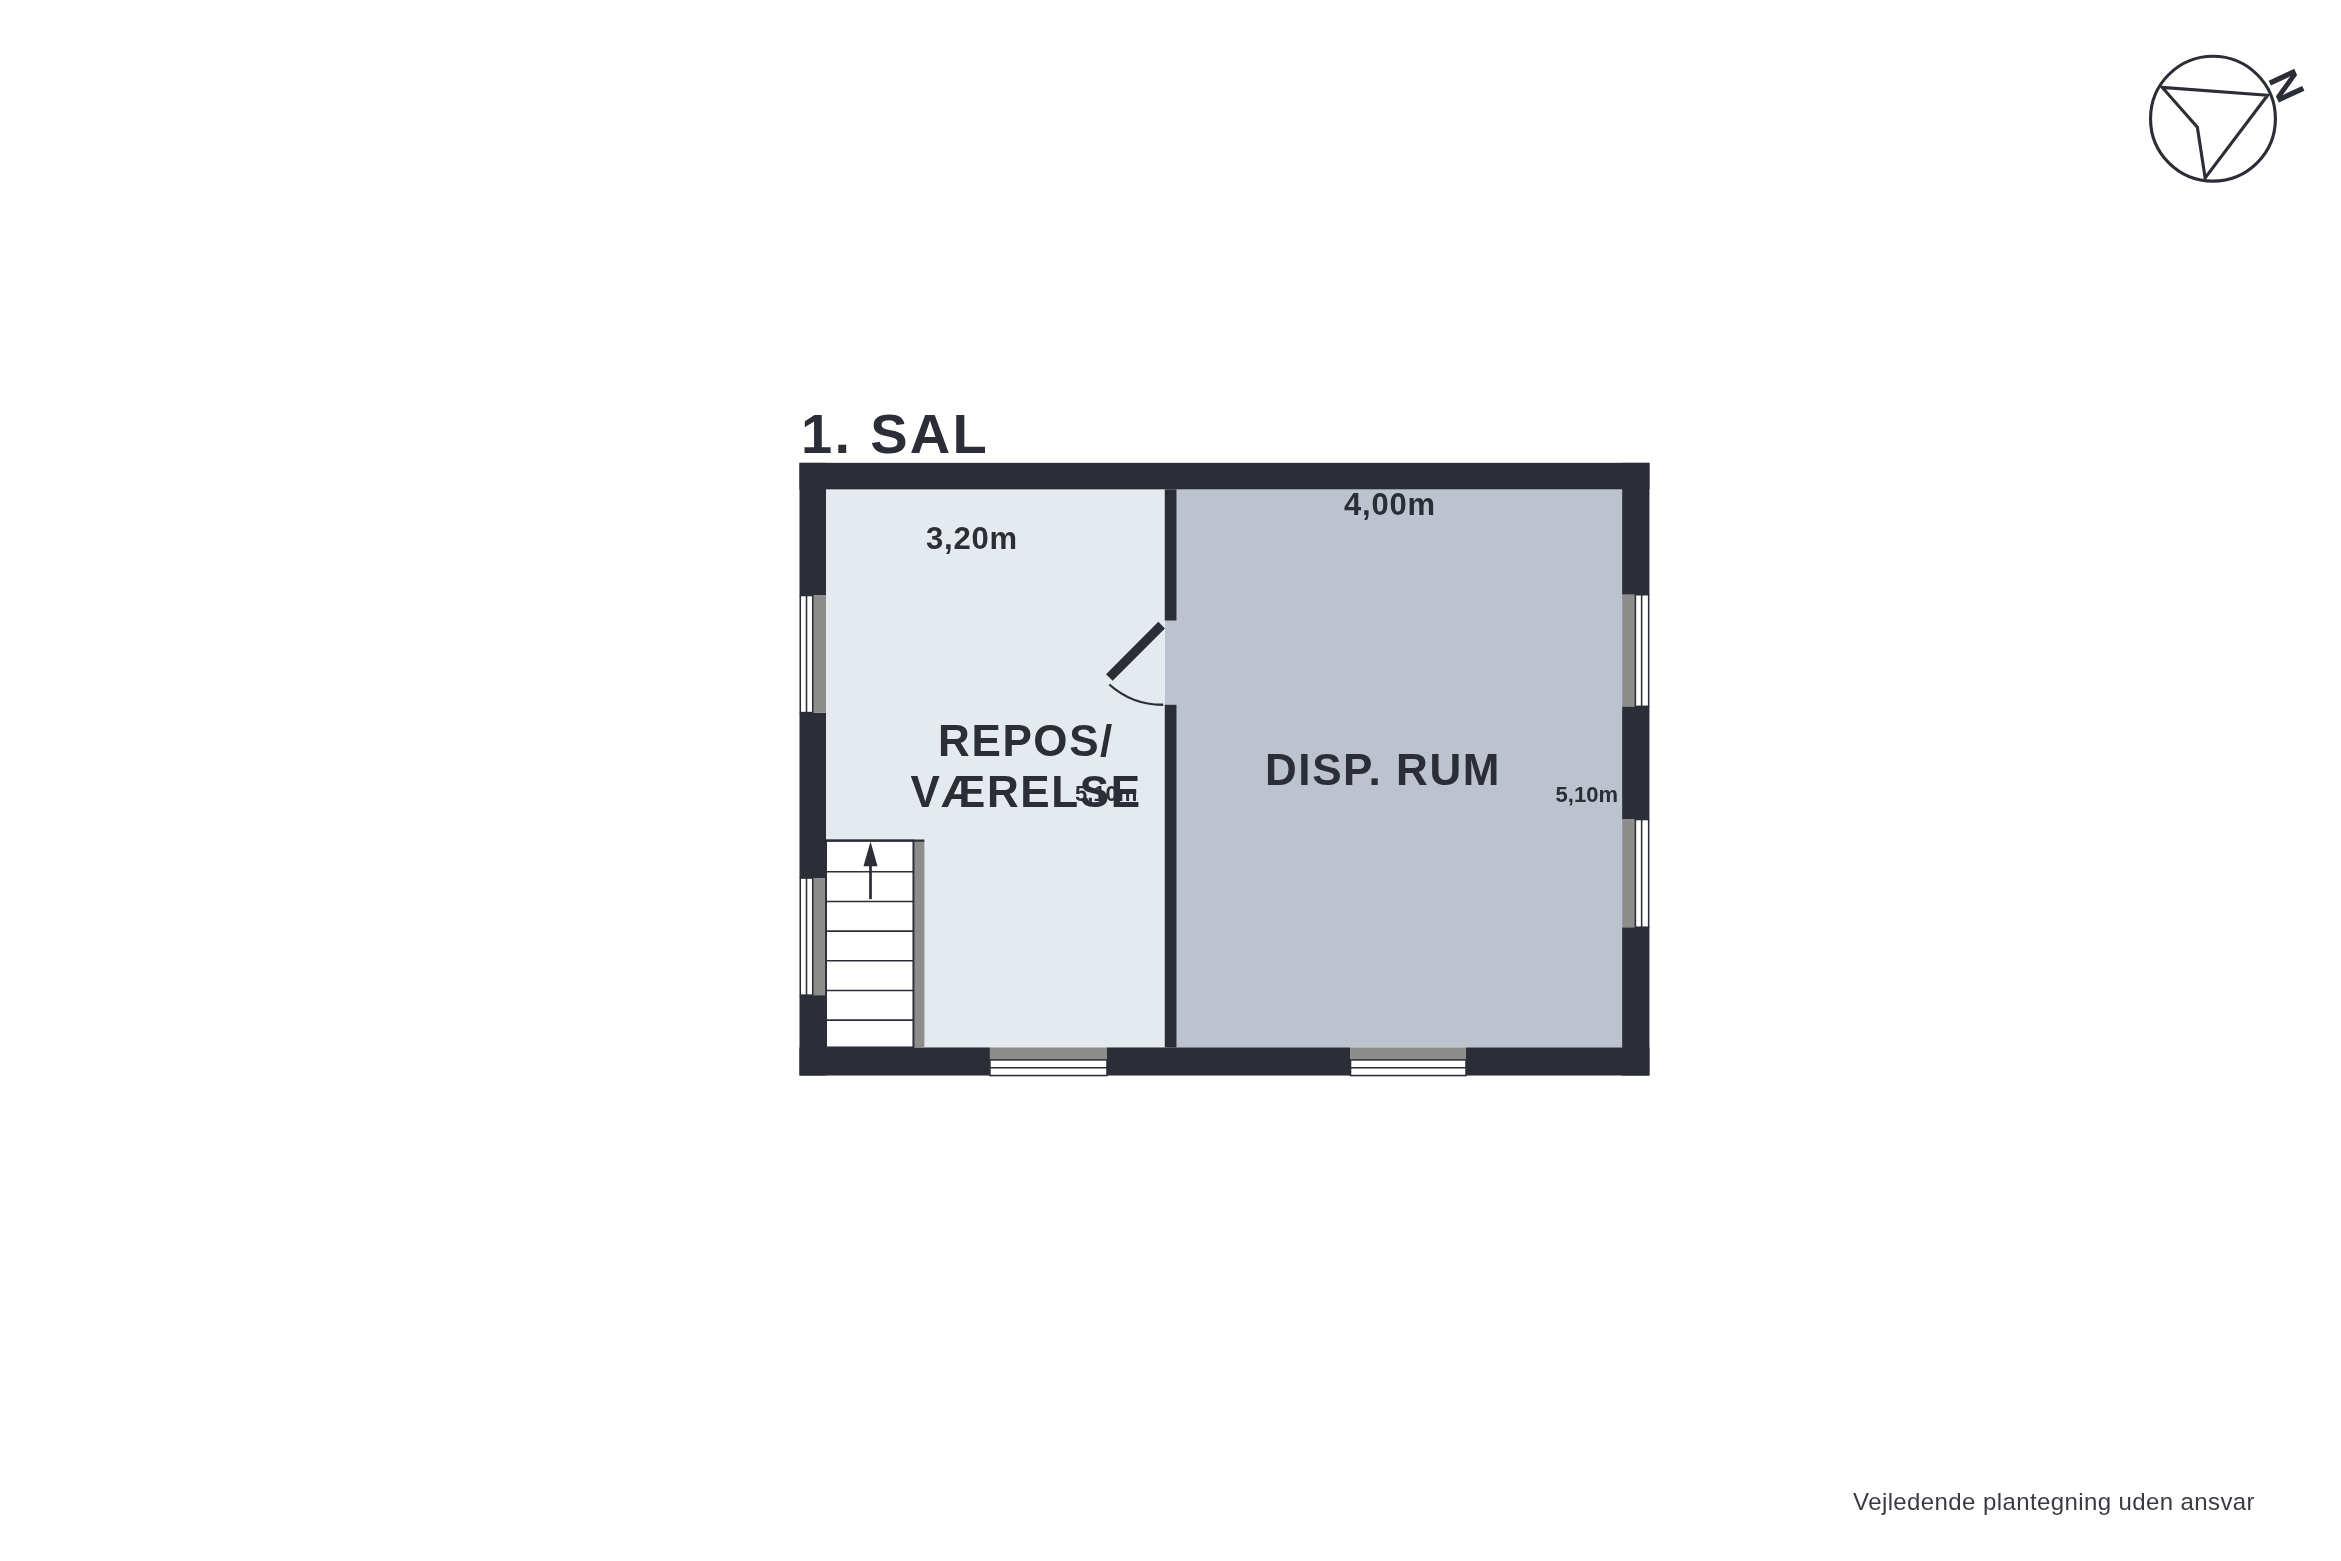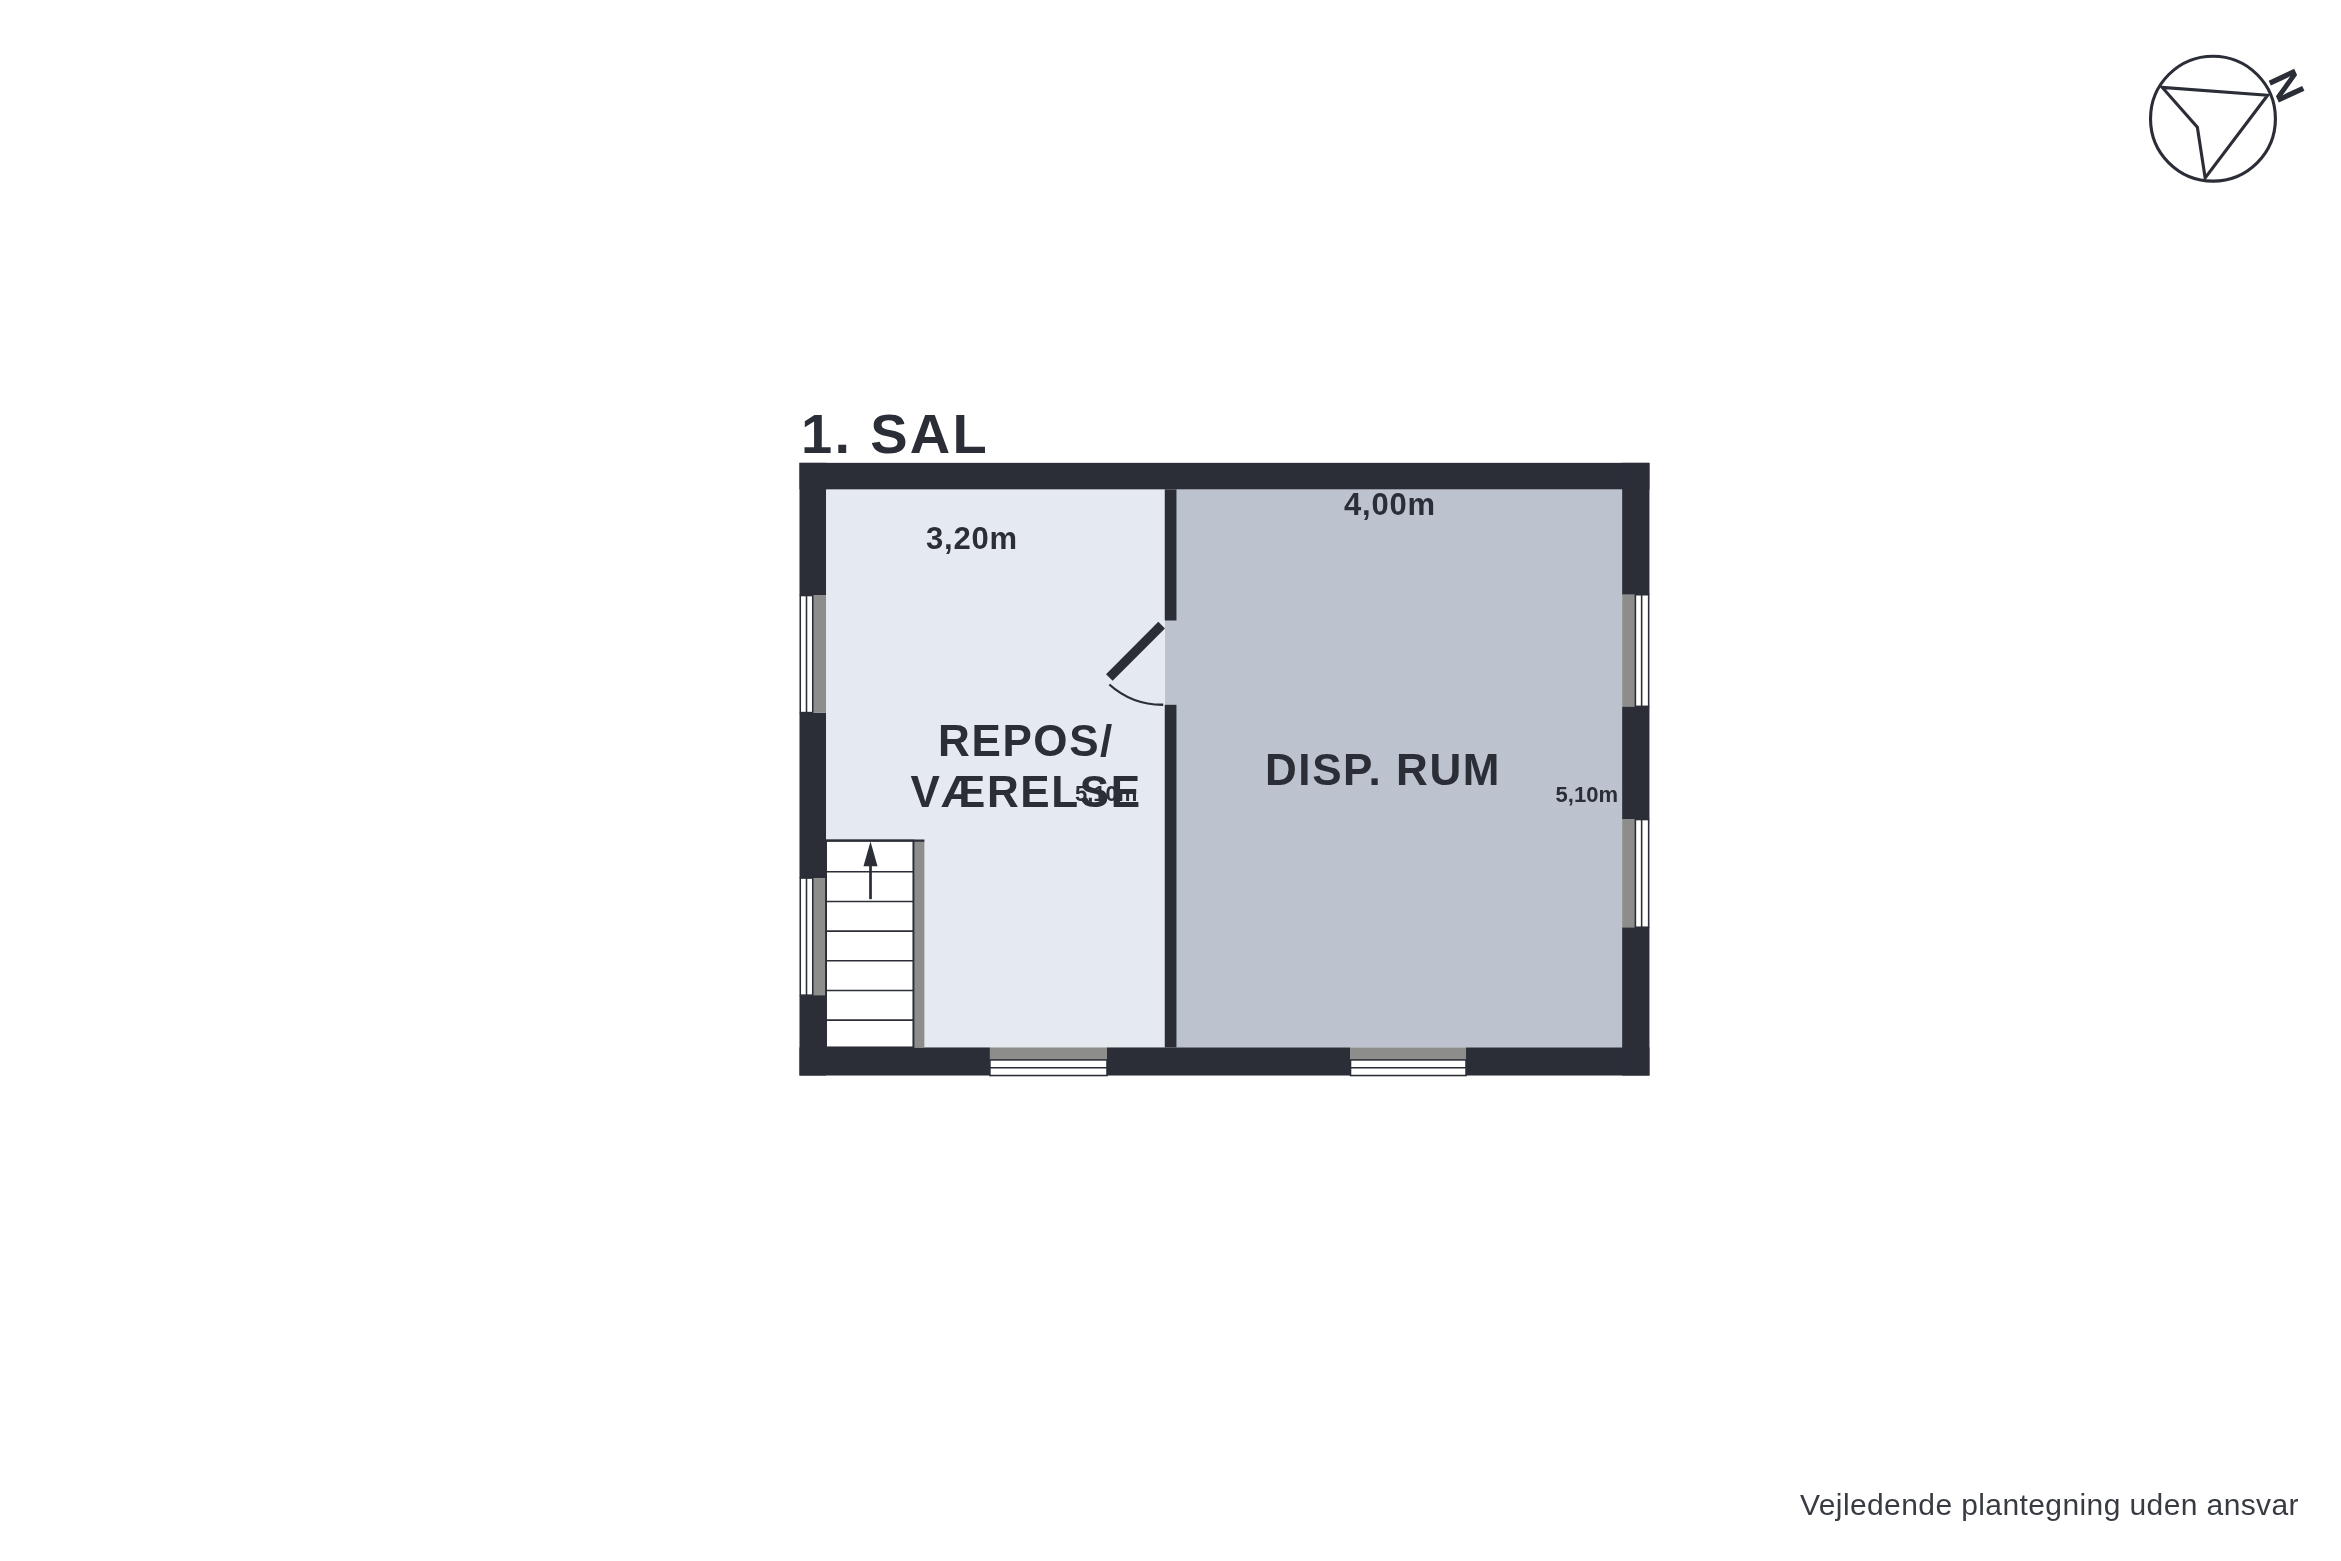--- a/index.html
+++ b/index.html
@@ -42,24 +42,23 @@
   .room-label-left{left:1026px; top:715px; transform:translateX(-50%);}
   .room-label-right{left:1383px; top:744px; transform:translateX(-50%);}
   .north-label{
     left:2286px; top:86px;
     font-size:41px; font-weight:bold;
     transform:translate(-50%,-50%) rotate(65deg);
   }
   .disclaimer{
     left:2255px; top:1488px;
     transform:translateX(-100%);
-    font-size:30px; font-weight:normal;
+    font-size:24px; font-weight:normal;
     color:var(--disclaimer-text);
     letter-spacing:0.4px;
-    margin-left:44px;
   }
 </style>
 </head>
 <body>
 
 <div class="page">
 
   <svg class="plan-svg" width="2342" height="1561" viewBox="0 0 3000 2000">
 
     <rect x="1492" y="627" width="586" height="715" fill="var(--room-dark)"></rect>

